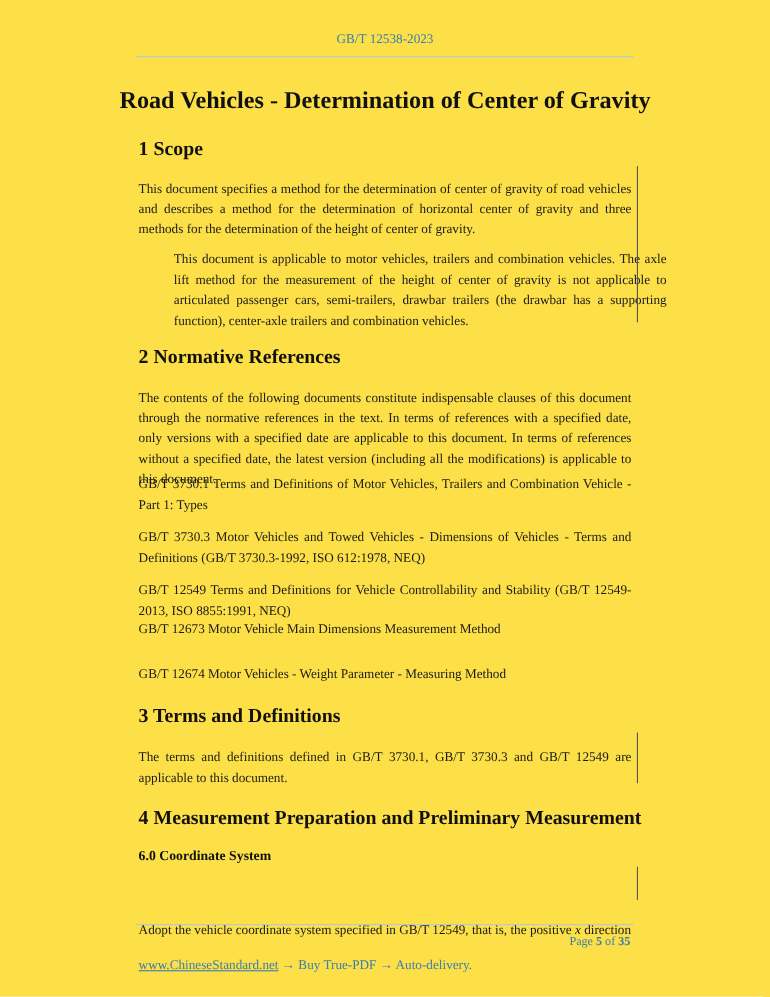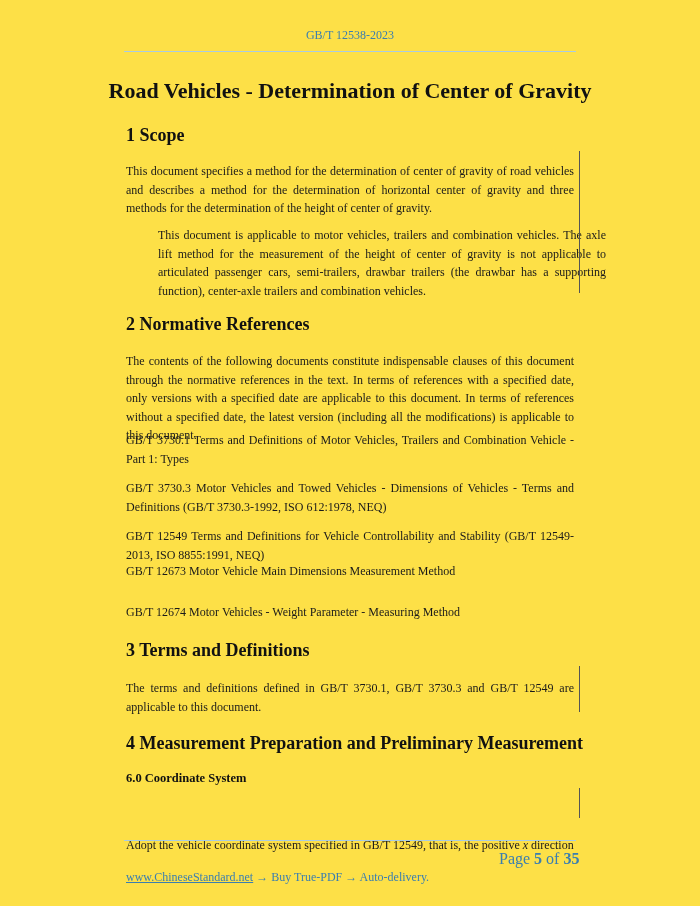--- a/index.html
+++ b/index.html
@@ -19,21 +19,21 @@
 
   .para { position: absolute; left: 126px; width: 448px; font-size: 12px; line-height: 18.5px;
           text-align: justify; color: #1a1a1a; }
 
   .change-bar { position: absolute; left: 579px; width: 1px; background: #555; }
 
   .ftr-rule { position: absolute; top: 840px; left: 124px; width: 452px; height: 1px; background: #a9cbe3; }
   .ftr-left { position: absolute; top: 870px; left: 126px; font-size: 12px; color: #3a7eb0; white-space: nowrap; }
   .ftr-link { color: #3a7eb0; text-decoration: underline; cursor: pointer; }
   .ftr-right { position: absolute; top: 850px; left: 499px; width: 74px; text-align: right;
-               font-size: 16px; color: #3a7eb0; white-space: nowrap; }
+               font-size: 11px; color: #3a7eb0; white-space: nowrap; }
   .ftr-right b { font-weight: bold; }
   .ital { font-style: italic; }
 </style>
 </head>
 <body>
 
 <div class="page">
 
   <div class="hdr-text">GB/T 12538-2023</div>
   <div class="hdr-rule"></div>

